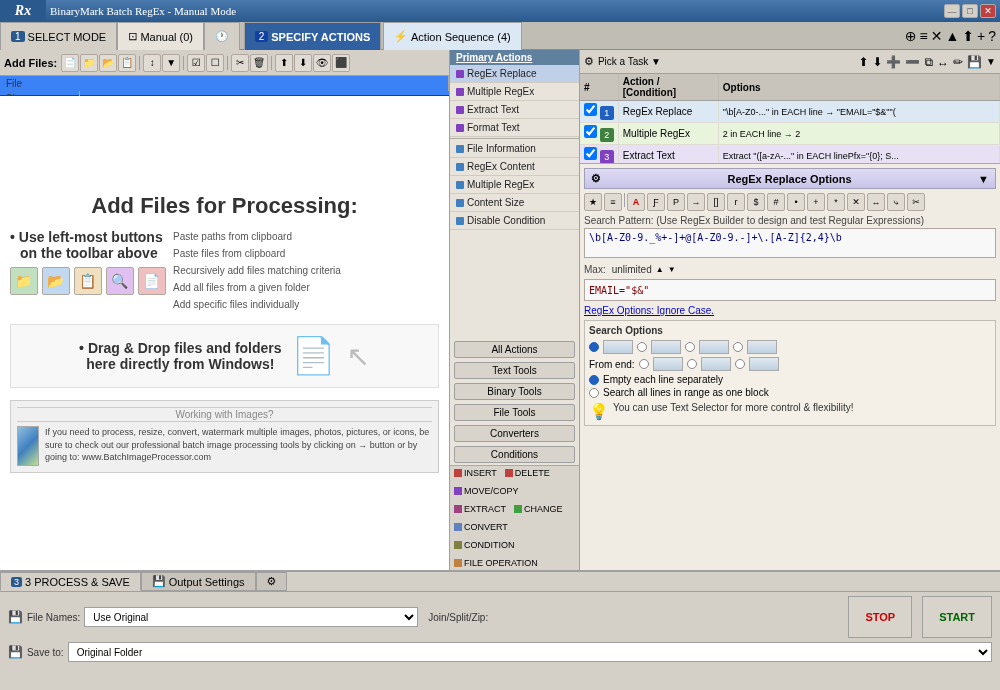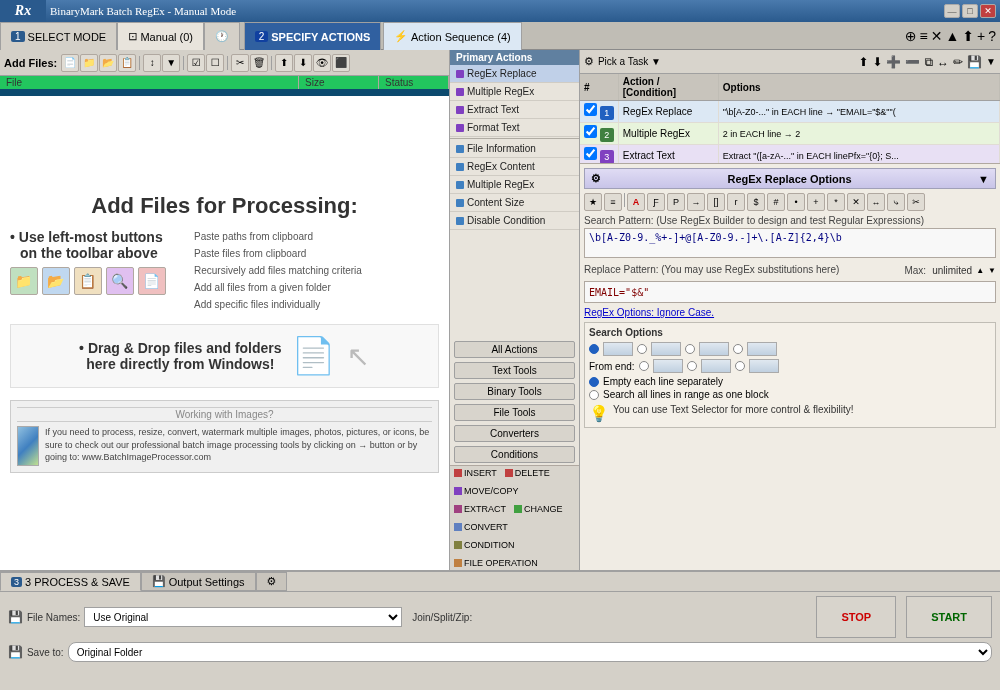--- a/index.html
+++ b/index.html
@@ -16,46 +16,46 @@
 
     .top-area { display: flex; height: 22px; font-family: Liberation Serif, serif; }
 
     
     .main-layout { display: flex; height: 520px; }
 
     
     .file-panel { width: 450px; border-right: 1px solid #a0a0a0; display: flex; flex-direction: column; background: #f0ece4; }
     .file-toolbar { background: #d4d0c8; border-bottom: 1px solid #a0a0a0; padding: 2px 4px; display: flex; align-items: center; gap: 1px; height: 26px; flex-wrap: wrap; }
     .file-tb-btn { background: #e0dcd4; border: 1px solid #b0a8a0; border-radius: 2px; width: 18px; height: 18px; display: flex; align-items: center; justify-content: center; cursor: pointer; font-size: 10px; }
-    .file-headers { display: flex; background: #22c55e; border-bottom: 7px solid #0c4a6e; height: 20px; }
+    .file-headers { display: flex; background: #3b82f6; border-bottom: 1px solid #0c4a6e; height: 20px; flex-direction: column; }
     .file-header-cell { padding: 2px 6px; font-size: 10px; color: #333; border-right: 1px solid #b0a8a0; display: flex; align-items: center; }
     .file-header-cell.name { flex: 1; }
     .file-header-cell.size { width: 80px; }
     .file-header-cell.status { width: 70px; }
     .file-content { flex: 1; display: flex; flex-direction: column; align-items: center; justify-content: center; padding: 10px; background: white; position: relative; }
     .file-empty-msg { font-size: 11px; color: #888; border-top: 1px solid #ccc; border-bottom: 1px solid #ccc; padding: 2px 20px; margin-bottom: 8px; width: 100%; text-align: center; }
     .file-add-title { font-size: 22px; font-weight: bold; color: #333; margin-bottom: 10px; }
-    .file-instructions { display: flex; align-items: flex-start; gap: 28px; width: 100%; margin-bottom: 10px; }
+    .file-instructions { display: flex; align-items: flex-start; gap: 7px; width: 100%; margin-bottom: 10px; }
     .file-icons-area { display: flex; gap: 4px; margin-top: 4px; }
     .file-icon-btn { width: 28px; height: 28px; background: #e8e4dc; border: 1px solid #b0a8a0; border-radius: 2px; display: flex; align-items: center; justify-content: center; cursor: pointer; font-size: 14px; }
     .file-hints { font-size: 10px; color: #555; line-height: 1.6; }
     .file-hints div { margin-bottom: 1px; }
     .bullet-point { font-size: 14px; font-weight: bold; color: #333; display: flex; align-items: flex-start; gap: 5px; }
     .drag-drop-area { background: #f8f8f8; border: 1px solid #e0e0e0; padding: 10px; width: 100%; text-align: center; display: flex; align-items: center; justify-content: center; gap: 10px; margin-bottom: 8px; }
     .paper-icon { font-size: 36px; color: #ccc; }
 
     .working-images { background: #f0f0f0; border: 1px solid #ccc; padding: 6px; width: 100%; margin-top: 4px; }
     .working-images-title { font-size: 10px; color: #888; text-align: center; border-top: 1px solid #ccc; border-bottom: 1px solid #ccc; margin-bottom: 4px; padding: 1px; }
     .working-images-content { display: flex; gap: 6px; align-items: flex-start; }
     .img-thumb { width: 50px; height: 40px; background: linear-gradient(135deg, #90c0e0, #4080c0, #c0e090); border: 1px solid #aaa; }
     .working-text { font-size: 9px; color: #444; line-height: 1.4; }
 
     
     .actions-panel { width: 130px; border-right: 1px solid #a0a0a0; display: flex; flex-direction: column; background: #e8e4dc; }
-    .action-section-label { font-size: 10px; font-weight: bold; color: white; background: #6080a0; padding: 2px 6px; }
+    .action-section-label { font-size: 10px; font-weight: bold; color: white; background: #6080a0; padding: 2px 6px; text-decoration: underline; }
     .action-item { padding: 3px 6px; font-size: 10px; color: #222; cursor: pointer; display: flex; align-items: center; gap: 3px; border-bottom: 1px solid #d0ccc4; }
     .action-item.selected { background: #c0d0e8; }
     .action-dot { width: 8px; height: 8px; border-radius: 1px; flex-shrink: 0; }
     .action-separator { height: 1px; background: #b0aca4; margin: 1px 0; }
     .action-btn { background: #d8d4cc; border: 1px solid #a0a0a0; margin: 2px 4px; padding: 2px 6px; font-size: 10px; cursor: pointer; text-align: center; border-radius: 2px; }
 
     
     .sequence-panel { flex: 1; display: flex; flex-direction: column; background: #f0ece4; }
 
     .sequence-table { width: 100%; border-collapse: collapse; font-size: 10px; }
@@ -90,21 +90,21 @@
 
     
     .bottom-bar { background: #d4d0c8; border-top: 2px solid #a0a0a0; height: 72px; display: flex; flex-direction: column; }
     .bottom-tabs { display: flex; height: 24px; border-bottom: 1px solid #a0a0a0; }
     .bottom-tab { padding: 2px 10px; font-size: 11px; cursor: pointer; border: 1px solid #a0a0a0; background: #c8c4bc; display: flex; align-items: center; gap: 3px; }
     .bottom-tab.active { background: #d4d0c8; border-bottom-color: #d4d0c8; }
     .bottom-content { display: flex; gap: 10px; padding: 4px 8px; flex: 1; align-items: center; }
     .bottom-field { display: flex; align-items: center; gap: 4px; flex: 1; }
     .bottom-label { font-size: 10px; color: #333; white-space: nowrap; display: flex; align-items: center; gap: 3px; }
     .bottom-select { flex: 1; background: white; border: 1px solid #a0a0a0; padding: 2px 4px; font-size: 10px; height: 20px; }
-    .bottom-btn { padding: 4px 24px; font-size: 11px; border: 1px solid #a0a0a0; background: #d8d4cc; cursor: pointer; min-width: 60px; height: 42px; display: flex; align-items: center; justify-content: center; font-weight: bold; }
+    .bottom-btn { padding: 4px 16px; font-size: 11px; border: 1px solid #a0a0a0; background: #d8d4cc; cursor: pointer; min-width: 60px; height: 42px; display: flex; align-items: center; justify-content: center; font-weight: bold; }
     .stop-btn { color: #cc0000; }
     .start-btn { color: #006600; }
     
     
     .step-tabs-bar { display: flex; background: #c0bdb5; border-bottom: 1px solid #8a8a8a; height: 28px; }
     .step-tab-item { display: flex; align-items: center; gap: 3px; padding: 2px 10px; font-size: 11px; cursor: pointer; background: #d4d0c8; border: 1px solid #a0a0a0; border-bottom: none; height: 28px; }
     .step-tab-item.right-section { margin-left: 2px; background: #dce8f4; }
     .step-tab-icon { font-size: 14px; }
 
     .replace-row { display: flex; align-items: center; gap: 4px; margin-bottom: 4px; }
@@ -399,23 +399,20 @@
       </div>
 
       
       <div class="options-label">
         <span>Search Pattern: (Use RegEx Builder to design and test Regular Expressions)</span>
       </div>
       <textarea class="pattern-input" rows="2" style="resize: none; color: rgb(0, 0, 128); font-family: monospace; font-size: 10px;">\b[A-Z0-9._%+-]+@[A-Z0-9.-]+\.[A-Z]{2,4}\b</textarea>
 
       
       <div class="replace-row">
-        <div class="options-label" style="flex:1;">
-          <span>Replace Pattern: (You may use RegEx substitutions here)</span>
-        </div>
         <span class="max-label">Max:</span>
         <span style="font-size:10px;color:#333;margin-left:2px;">unlimited</span>
         <span style="cursor:pointer;font-size:8px;">▲</span>
         <span style="cursor:pointer;font-size:8px;">▼</span>
       </div>
       <input type="text" class="pattern-input" style="color: rgb(128, 0, 0); font-family: monospace; font-size: 10px; height: 22px; margin-bottom: 4px;" value="EMAIL=&quot;$&amp;&quot;">
 
       
       <div style="font-size:10px;color:#0000cc;text-decoration:underline;cursor:pointer;margin-bottom:4px;">RegEx Options: Ignore Case.</div>
 
@@ -492,17 +489,17 @@
       <label class="bottom-label">Join/Split/Zip:</label>
     </div>
 
     <button class="bottom-btn stop-btn">STOP</button>
     <button class="bottom-btn start-btn" style="color:#006600;">START</button>
   </div>
 
   <div style="display:flex;align-items:center;gap:4px;padding:0 8px 4px 8px;">
     <span style="font-size:12px;color:#2a5a8d;">💾</span>
     <label class="bottom-label">Save to:</label>
-    <select class="bottom-select" style="width:280px;border-radius:8px;">
+    <select class="bottom-select" style="width:280px;">
       <option value="Original Folder">Original Folder</option>
     </select>
   </div>
 </div>
 
 </body></html>

